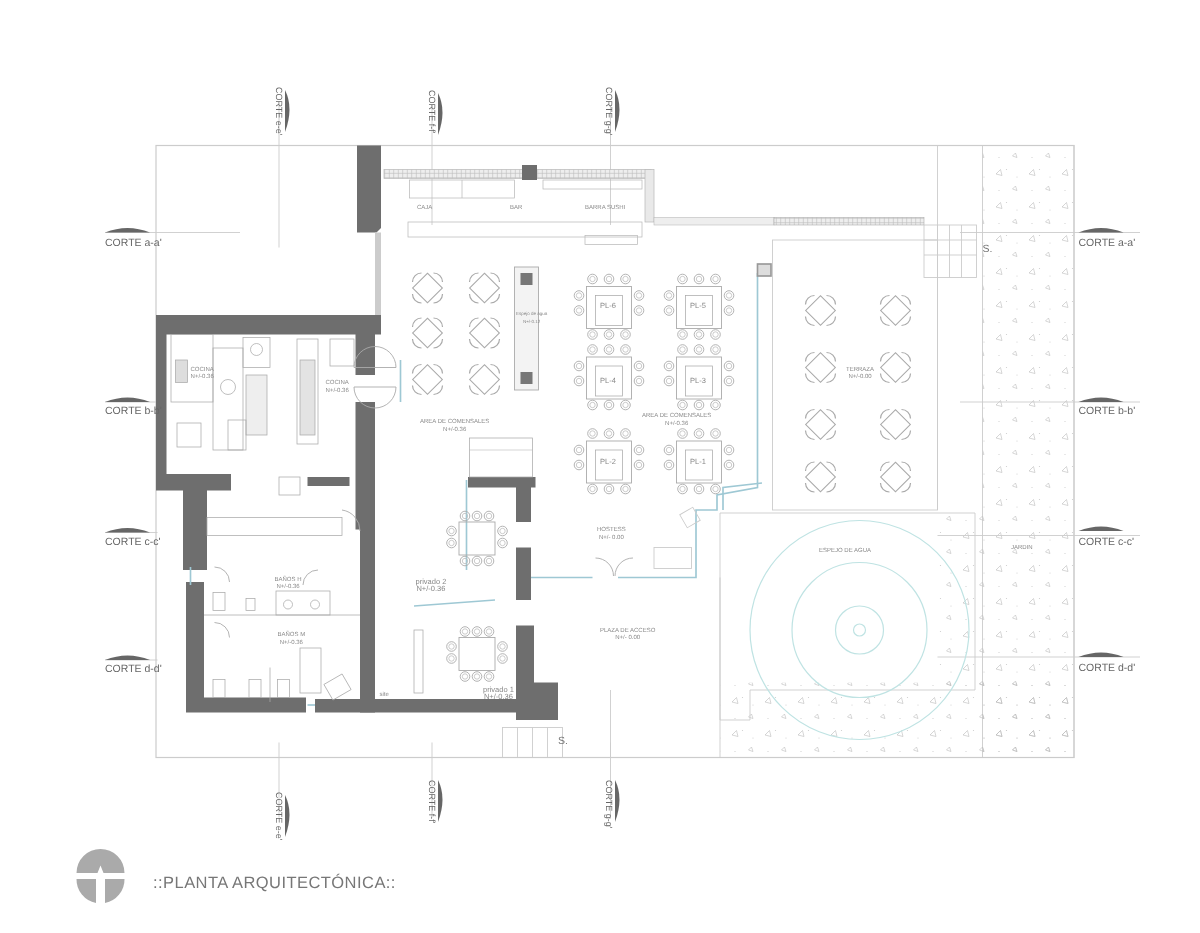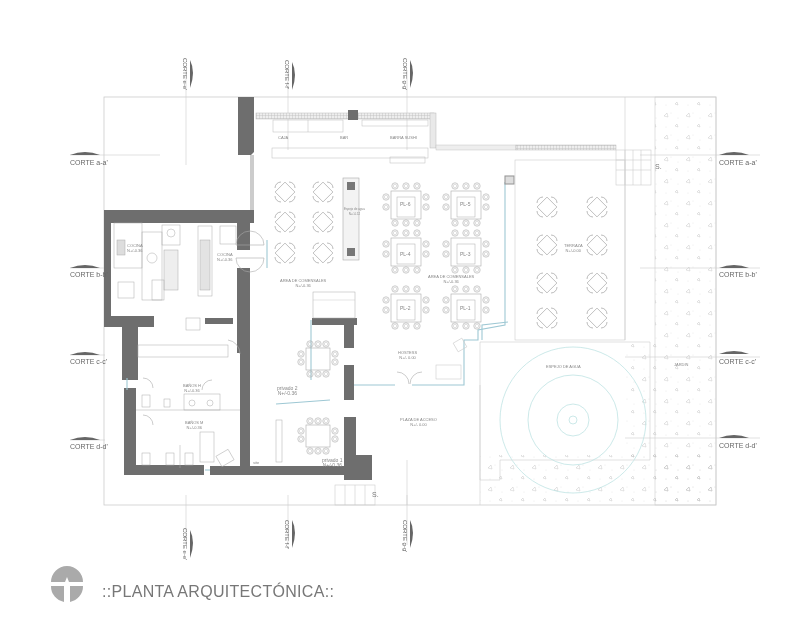--- a/index.html
+++ b/index.html
@@ -1,21 +1,21 @@
 <!DOCTYPE html>
 <html><head>
 <meta charset="utf-8">
 <style>
   html,body{margin:0;padding:0;background:#fff;}
   body{width:800px;height:622px;position:relative;overflow:hidden;font-family:"Liberation Sans",sans-serif;color:#777;}
   #plan{position:absolute;left:0;top:0;width:800px;height:622px;}
   .lbl{position:absolute;font-size:4px;color:#888;white-space:nowrap;line-height:5px;text-align:center;}
   .corte-h{position:absolute;font-size:7px;color:#666;white-space:nowrap;}
   .corte-v{position:absolute;font-size:6px;color:#666;white-space:nowrap;transform:rotate(90deg);transform-origin:left top;}
-  .title{position:absolute;left:102px;top:583px;font-size:16px;color:#777;letter-spacing:0.3px;}
+  .title{position:absolute;left:102px;top:583px;font-size:11px;color:#777;letter-spacing:0.3px;}
   .stair-s{position:absolute;font-size:7px;color:#777;}
 </style>
 </head>
 <body>
 
 <svg id="plan" viewBox="0 0 800 622" xmlns="http://www.w3.org/2000/svg">
   <defs>
     <g id="table4">
       <rect x="-7" y="-7" width="14" height="14" transform="rotate(45)" fill="none" stroke="#aaa" stroke-width="0.7"></rect>
       <path d="M-10,-4 a6,6 0 0 1 6,-6" fill="none" stroke="#aaa" stroke-width="0.8"></path>

